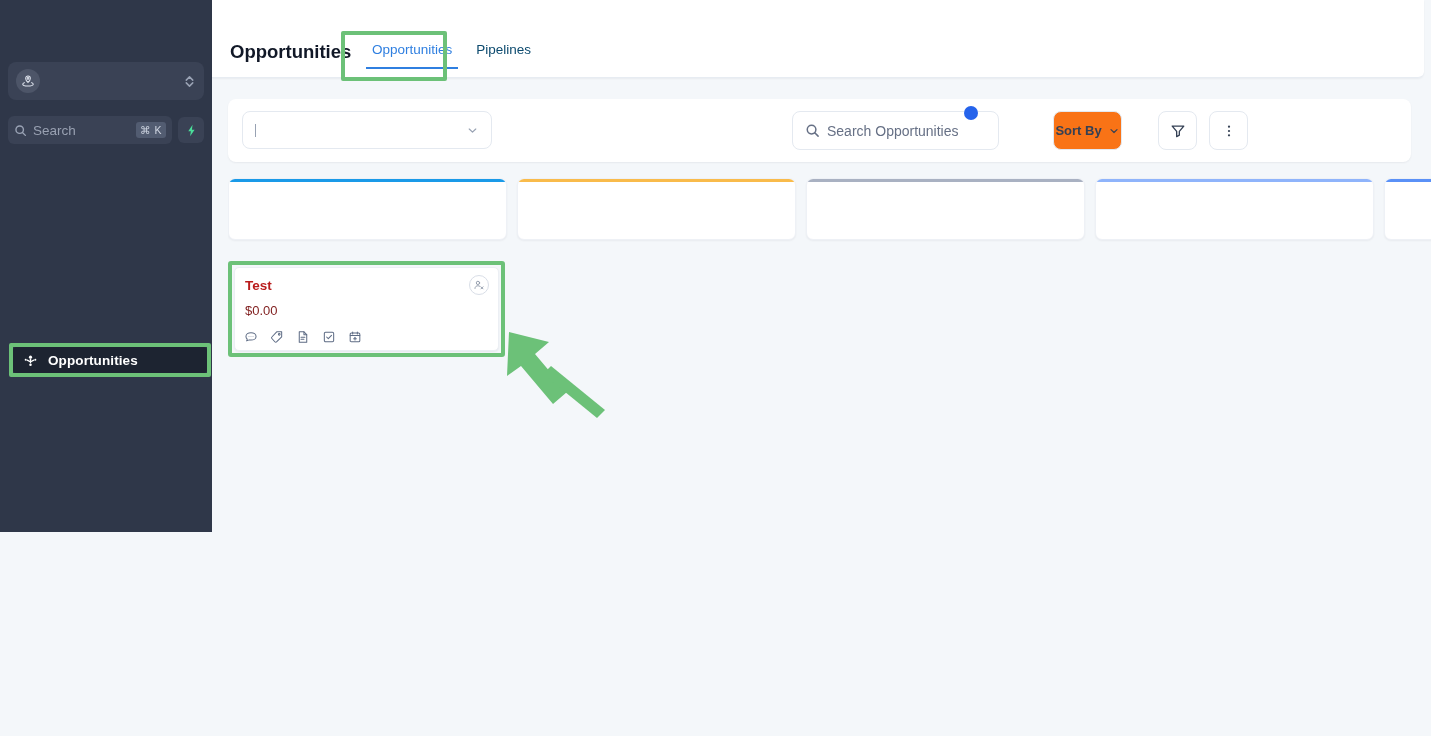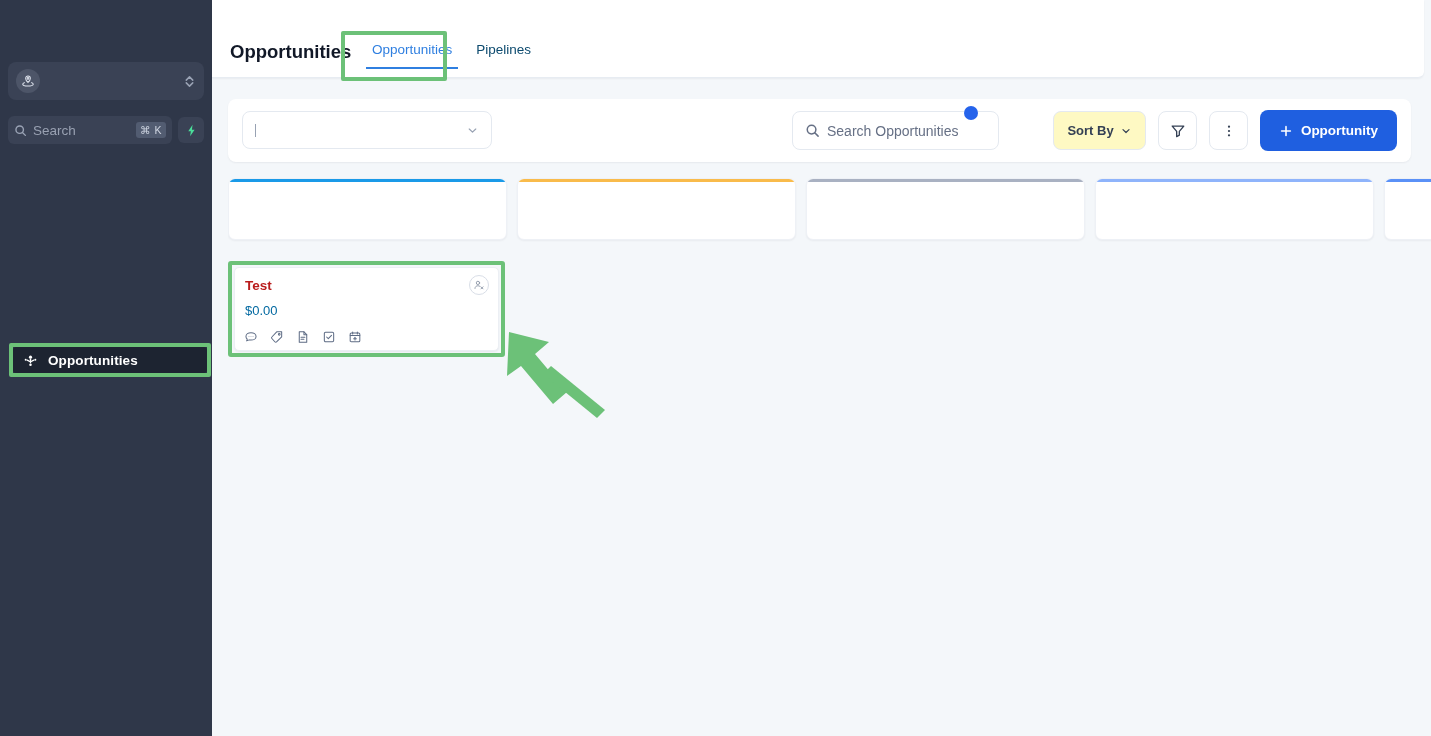--- a/index.html
+++ b/index.html
@@ -7,21 +7,21 @@
     width: 1431px; height: 736px;
     font-family: "Liberation Sans", sans-serif;
     background: #f4f7fa;
     overflow: hidden;
   }
   #app { position: relative; width: 1431px; height: 736px; }
 
   
   #sidebar {
     position: absolute; left: 0; top: 0;
-    width: 212px; height: 736px;
+    width: 212px; height: 532px;
     background: #2f3749;
   }
   .org-switcher {
     position: absolute; left: 8px; top: 62px;
     width: 196px; height: 38px;
     background: #3a4255; border-radius: 8px;
     display: flex; align-items: center; padding: 0 8px;
   }
   .org-avatar {
     width: 24px; height: 24px; border-radius: 50%;
@@ -132,23 +132,23 @@
     position: absolute; left: 564px; top: 12px;
     width: 207px; height: 39px;
     border: 1px solid #e4e9f0; border-radius: 8px;
     background: #fff;
     display: flex; align-items: center; gap: 7px; padding: 0 12px;
   }
   .opp-search .os-ph { font-size: 14px; color: #667085; }
 
   .sortby {
     position: absolute; left: 825px; top: 12px;
-    width: 93px; height: 39px;
+    width: 69px; height: 39px;
     border: 1px solid #e4e9f0; border-radius: 8px;
-    background: #fef9c3;
+    background: #f97316;
     display: flex; align-items: center; justify-content: center; gap: 6px;
   }
   .sortby .sb-t { font-size: 13px; color: #344054; font-weight: 700; }
 
   .icon-btn {
     position: absolute; top: 12px;
     width: 39px; height: 39px;
     border: 1px solid #e4e9f0; border-radius: 8px;
     background: #fff;
     display: flex; align-items: center; justify-content: center;
@@ -200,21 +200,21 @@
     background: #fff; border-radius: 5px;
     border: 1px solid #eceff4;
     box-shadow: 0 1px 2px rgba(16,24,40,.06);
   }
   .opp-card .oc-title {
     position: absolute; left: 10px; top: 10px;
     font-size: 13.5px; font-weight: 700; color: #b91c1c;
   }
   .opp-card .oc-amount {
     position: absolute; left: 10px; top: 35px;
-    font-size: 13px; color: #0369a1;
+    font-size: 13px; color: #7f1d1d;
   }
   .opp-card .oc-icons {
     position: absolute; left: 9px; top: 62px;
     display: flex; gap: 12px; align-items: center;
   }
   .opp-card .oc-avatar {
     position: absolute; right: 9px; top: 7px;
     width: 20px; height: 20px; border-radius: 50%;
     border: 1px solid #d9dee7;
     display: flex; align-items: center; justify-content: center;
@@ -338,29 +338,20 @@
     <div class="icon-btn kebab">
       <span>
         <svg width="16" height="16" viewBox="0 0 18 18" fill="#344054">
           <circle cx="9" cy="4.2" r="1.25"></circle>
             <circle cx="9" cy="9" r="1.25"></circle>
             <circle cx="9" cy="13.8" r="1.25"></circle>
         </svg>
       </span>
     </div>
 
-    <div class="add-opp">
-      <span>
-        <svg width="14" height="14" viewBox="0 0 16 16" fill="none" stroke="#fff" stroke-width="1.8" stroke-linecap="round">
-          <line x1="8" y1="3" x2="8" y2="13"></line>
-            <line x1="3" y1="8" x2="13" y2="8"></line>
-        </svg>
-      </span>
-      <span class="ao-t">Opportunity</span>
-    </div>
   </div>
   <div class="badge-dot"></div>
 
   <div id="board">
 
     <div class="col-head-row">
       <div class="col-head" style="--accent:#1a9ae8">
         <span></span>
       </div>
       <div class="col-head" style="--accent:#f9bb4b">

